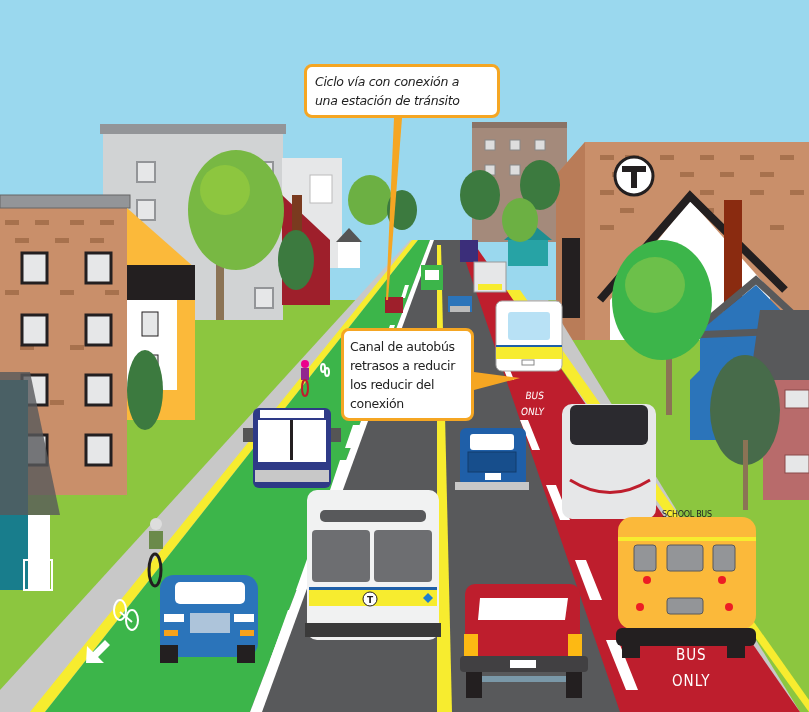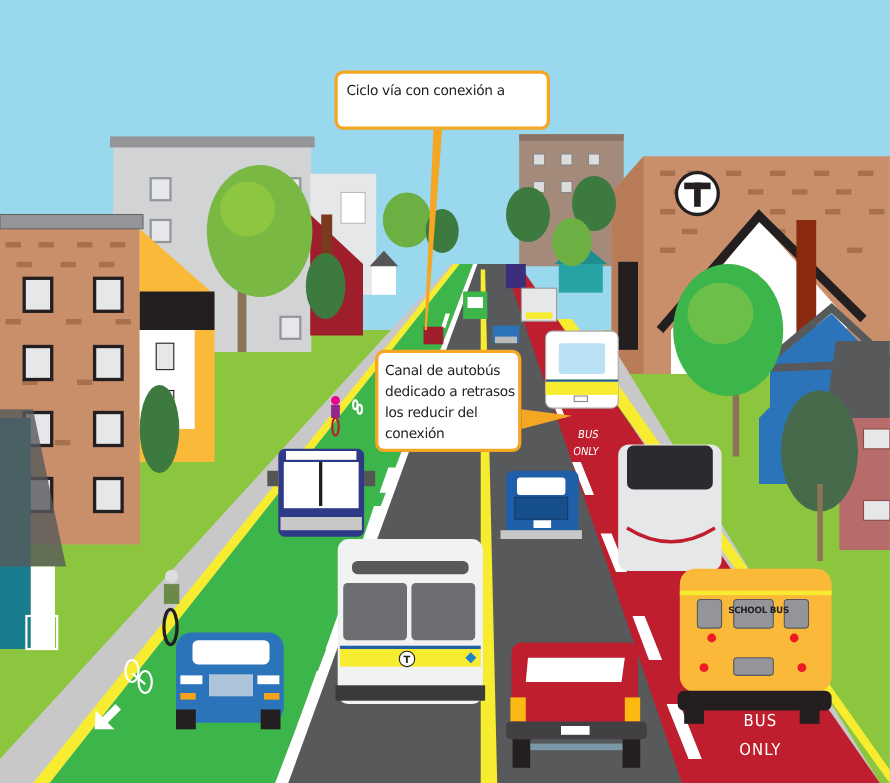--- a/index.html
+++ b/index.html
@@ -2,27 +2,27 @@
 <html><head>
 <meta charset="utf-8">
 <style>
   html, body { margin: 0; padding: 0; }
   body { width: 809px; height: 712px; overflow: hidden; background: #9ad8ee; position: relative; font-family: "DejaVu Sans", sans-serif; }
   #scene { position: absolute; left: 0; top: 0; width: 809px; height: 712px; }
   .callout {
     position: absolute; background: #fff; border: 3px solid #f5a623; border-radius: 8px;
     color: #222; font-family: "DejaVu Sans", sans-serif; box-sizing: border-box;
   }
-  #callout-bike { left: 304px; top: 64px; width: 196px; height: 54px; padding: 5px 8px; font-size: 12.5px; line-height: 19px; letter-spacing: -0.3px; }
-  #callout-bus { left: 341px; top: 318px; width: 133px; height: 93px; padding: 6px 6px; font-size: 12.5px; line-height: 19px; letter-spacing: -0.3px; }
+  #callout-bike { left: 304px; top: 64px; width: 196px; height: 54px; padding: 5px 8px; font-size: 12.5px; line-height: 19px; letter-spacing: -0.3px; font-style: italic; }
+  #callout-bus { left: 341px; top: 328px; width: 133px; height: 93px; padding: 6px 6px; font-size: 12.5px; line-height: 19px; letter-spacing: -0.3px; }
   .callout span { display: block; white-space: nowrap; }
   .road-text { position: absolute; color: #fff; font-family: "DejaVu Sans Condensed", "DejaVu Sans", sans-serif; text-align: center; font-weight: normal; }
   #bus-only-1 { left: 522px; top: 388px; font-size: 10px; line-height: 16px; transform: skewX(-8deg); }
   #bus-only-2 { left: 672px; top: 642px; font-size: 15px; line-height: 26px; letter-spacing: 1px; }
-  #school-bus-label { position: absolute; left: 662px; top: 550px; font-size: 8px; font-weight: bold; color: #222; letter-spacing: -0.3px; }
+  #school-bus-label { position: absolute; left: 662px; top: 510px; font-size: 8px; font-weight: normal; color: #222; letter-spacing: -0.3px; }
 </style>
 </head>
 <body>
 
 <svg id="scene" viewBox="0 0 809 712" xmlns="http://www.w3.org/2000/svg">
 
   <rect x="0" y="0" width="809" height="712" fill="#9ad8ee"></rect>
 
   <polygon points="0,300 809,300 809,712 0,712" fill="#8cc63f"></polygon>
 
@@ -326,25 +326,26 @@
     <rect x="622" y="640" width="18" height="18" fill="#231f20"></rect>
     <rect x="727" y="640" width="18" height="18" fill="#231f20"></rect>
   </g>
 
   <polygon points="394,118 402,118 388,300 386,300" fill="#f5a623"></polygon>
   <polygon points="474,372 474,390 520,378" fill="#f5a623"></polygon>
 </svg>
 
 <div class="callout" id="callout-bike">
   <span>Ciclo vía con conexión a</span>
+  <span>una estación de tránsito</span>
 </div>
 
 <div class="callout" id="callout-bus">
   <span>Canal de autobús</span>
-  <span>dedicado a retrasos</span>
+  <span>retrasos a reducir</span>
   <span>los reducir del</span>
   <span>conexión</span>
 </div>
 
 <div class="road-text" id="bus-only-1">
   <div>BUS</div>
   <div>ONLY</div>
 </div>
 
 <div class="road-text" id="bus-only-2">

